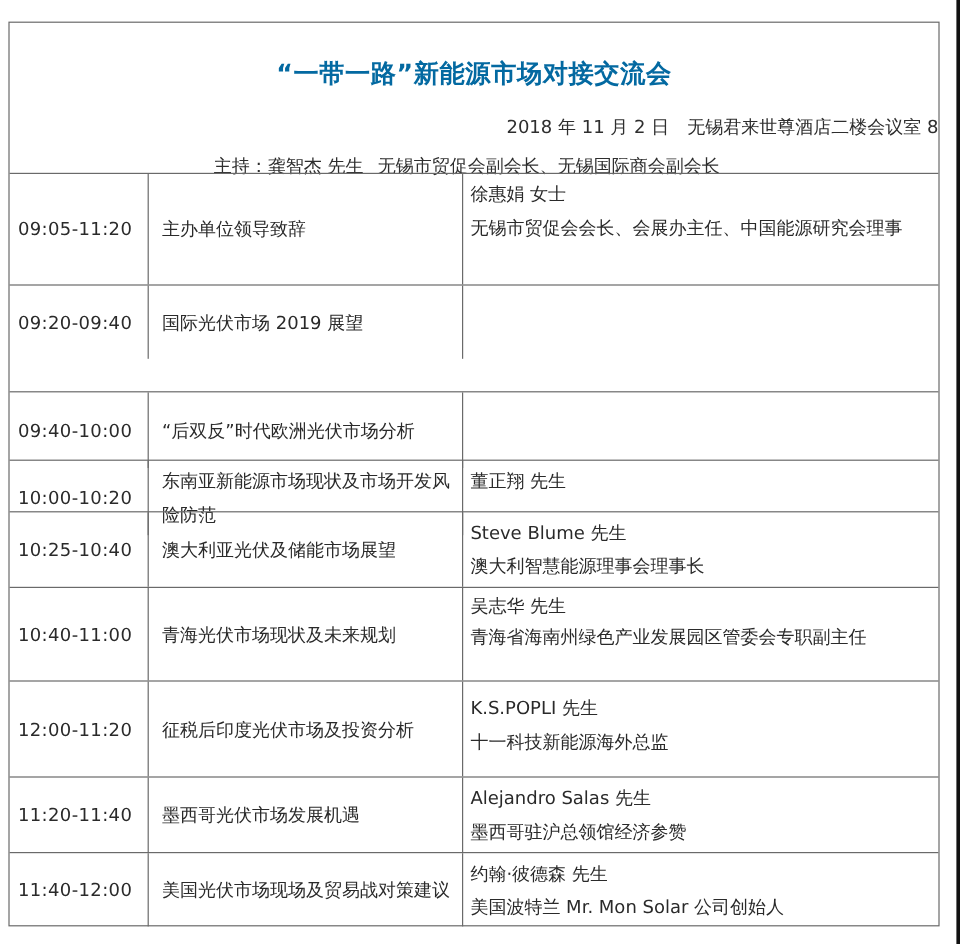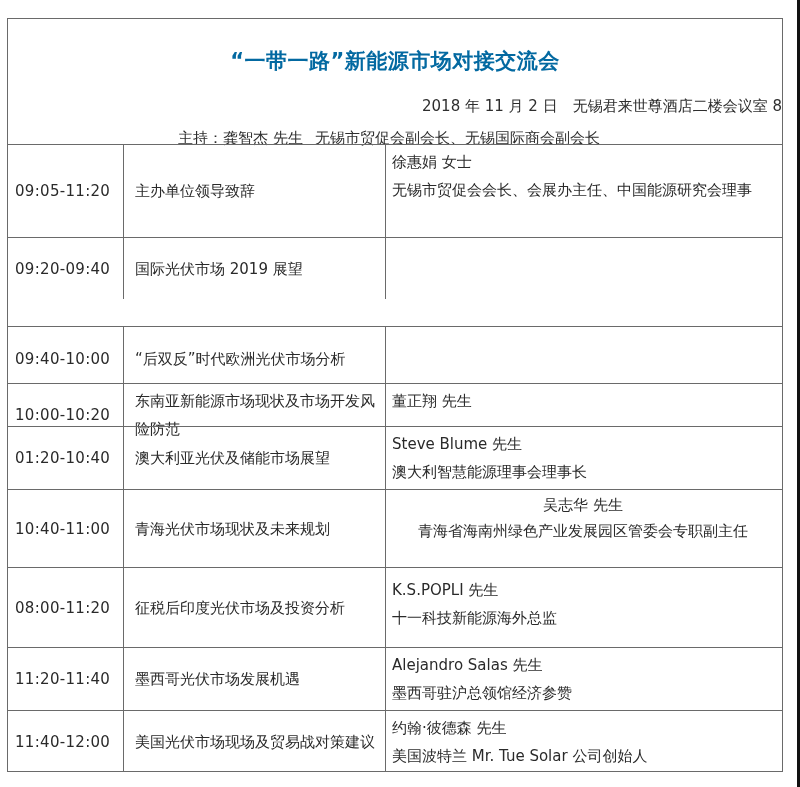--- a/index.html
+++ b/index.html
@@ -55,39 +55,39 @@
 
   <div class="row" style="top:344px;height:63px;margin-top:20px;">
     <div class="cell c-time">10:00-10:20</div>
     <div class="cell c-topic">东南亚新能源市场现状及市场开发风险防范</div>
     <div class="cell c-speaker">
         <span class="spk-name">董正翔 先生</span>
       </div>
   </div>
 
   <div class="row" style="top:407px;height:63px;">
-    <div class="cell c-time">01:20-10:40</div>
+    <div class="cell c-time">10:25-10:40</div>
     <div class="cell c-topic">澳大利亚光伏及储能市场展望</div>
     <div class="cell c-speaker">
         <span class="spk-name">Steve Blume 先生</span>
         <span class="spk-title">澳大利智慧能源理事会理事长</span>
       </div>
   </div>
 
   <div class="row" style="top:470px;height:78px;">
     <div class="cell c-time">10:40-11:00</div>
     <div class="cell c-topic">青海光伏市场现状及未来规划</div>
-    <div class="cell c-speaker" style="line-height:26px;padding-top:2px;text-align:center;">
+    <div class="cell c-speaker" style="line-height:26px;padding-top:2px;">
         <span class="spk-name">吴志华 先生</span>
         <span class="spk-title">青海省海南州绿色产业发展园区管委会专职副主任</span>
       </div>
   </div>
 
   <div class="row" style="top:548px;height:80px;">
-    <div class="cell c-time">08:00-11:20</div>
+    <div class="cell c-time">12:00-11:20</div>
     <div class="cell c-topic">征税后印度光伏市场及投资分析</div>
     <div class="cell c-speaker" style="padding-top:8px;">
         <span class="spk-name">K.S.POPLI 先生</span>
         <span class="spk-title">十一科技新能源海外总监</span>
       </div>
   </div>
 
   <div class="row" style="top:628px;height:63px;text-decoration:underline;">
     <div class="cell c-time">11:20-11:40</div>
     <div class="cell c-speaker">
@@ -95,16 +95,16 @@
         <span class="spk-title">墨西哥驻沪总领馆经济参赞</span>
       </div>
     <div class="cell c-topic">墨西哥光伏市场发展机遇</div>
   </div>
 
   <div class="row" style="top:691px;height:62px;">
     <div class="cell c-time">11:40-12:00</div>
     <div class="cell c-topic">美国光伏市场现场及贸易战对策建议</div>
     <div class="cell c-speaker">
         <span class="spk-name">约翰·彼德森 先生</span>
-        <span class="spk-title">美国波特兰 Mr. Tue Solar 公司创始人</span>
+        <span class="spk-title">美国波特兰 Mr. Mon Solar 公司创始人</span>
       </div>
   </div>
 </div>
 
 </body></html>

